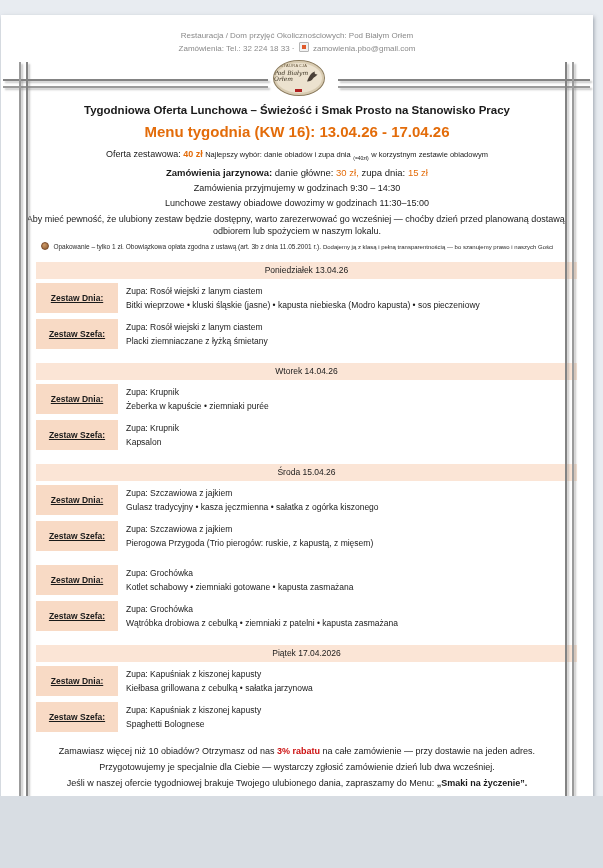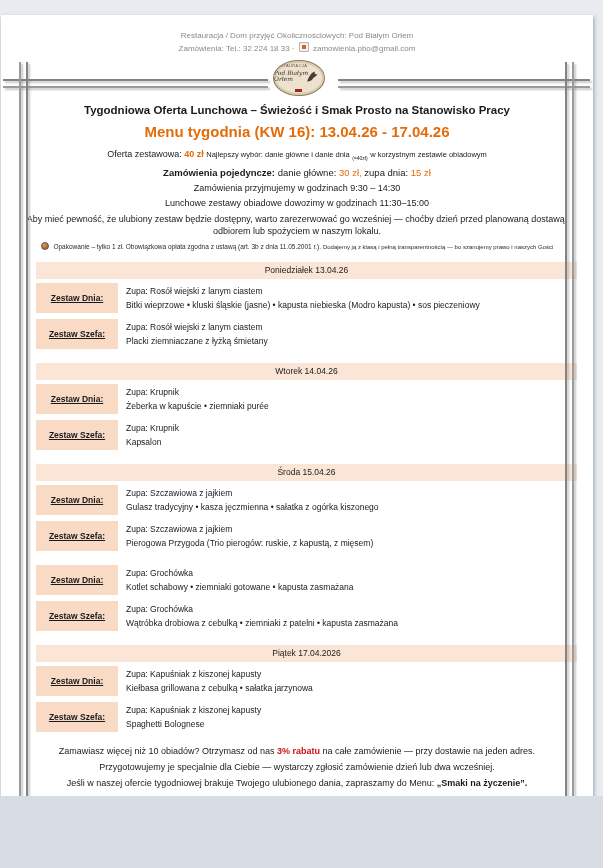--- a/index.html
+++ b/index.html
@@ -111,26 +111,26 @@
       </div>
 
       <div class="logo-spacer"></div>
 
       <div class="doc-title">Tygodniowa Oferta Lunchowa – Świeżość i Smak Prosto na Stanowisko Pracy</div>
       <div class="week" style="color:#E36C0A;">Menu tygodnia (KW 16): 13.04.26 - 17.04.26</div>
 
       <div class="line-offer">
         <span class="lbl">Oferta zestawowa:</span>
         <span class="price" style="color:#E36C0A;">40 zł</span>
-        <span class="small">Najlepszy wybór: danie główne i danie dnia</span>
+        <span class="small">Najlepszy wybór: danie obiadów i zupa dnia</span>
         <span class="sub">(=40zł)</span>
         <span class="small">w korzystnym zestawie obiadowym</span>
       </div>
       <div class="line-single">
-        <span class="lbl">Zamówienia pojedyncze:</span>
+        <span class="lbl">Zamówienia jarzynowa:</span>
         <span>danie główne:</span>
         <span style="color:#E36C0A;">30 zł,</span>
         <span>zupa dnia:</span>
         <span style="color:#E36C0A;">15 zł</span>
       </div>
 
       <div class="line-hours">Zamówienia przyjmujemy w godzinach 9:30 – 14:30</div>
       <div class="line-hours">Lunchowe zestawy obiadowe dowozimy w godzinach 11:30–15:00</div>
       <div class="line-note">Aby mieć pewność, że ulubiony zestaw będzie dostępny, warto zarezerwować go wcześniej — choćby dzień przed planowaną dostawą, odbiorem lub spożyciem w naszym lokalu.</div>
       <div class="line-pack">

